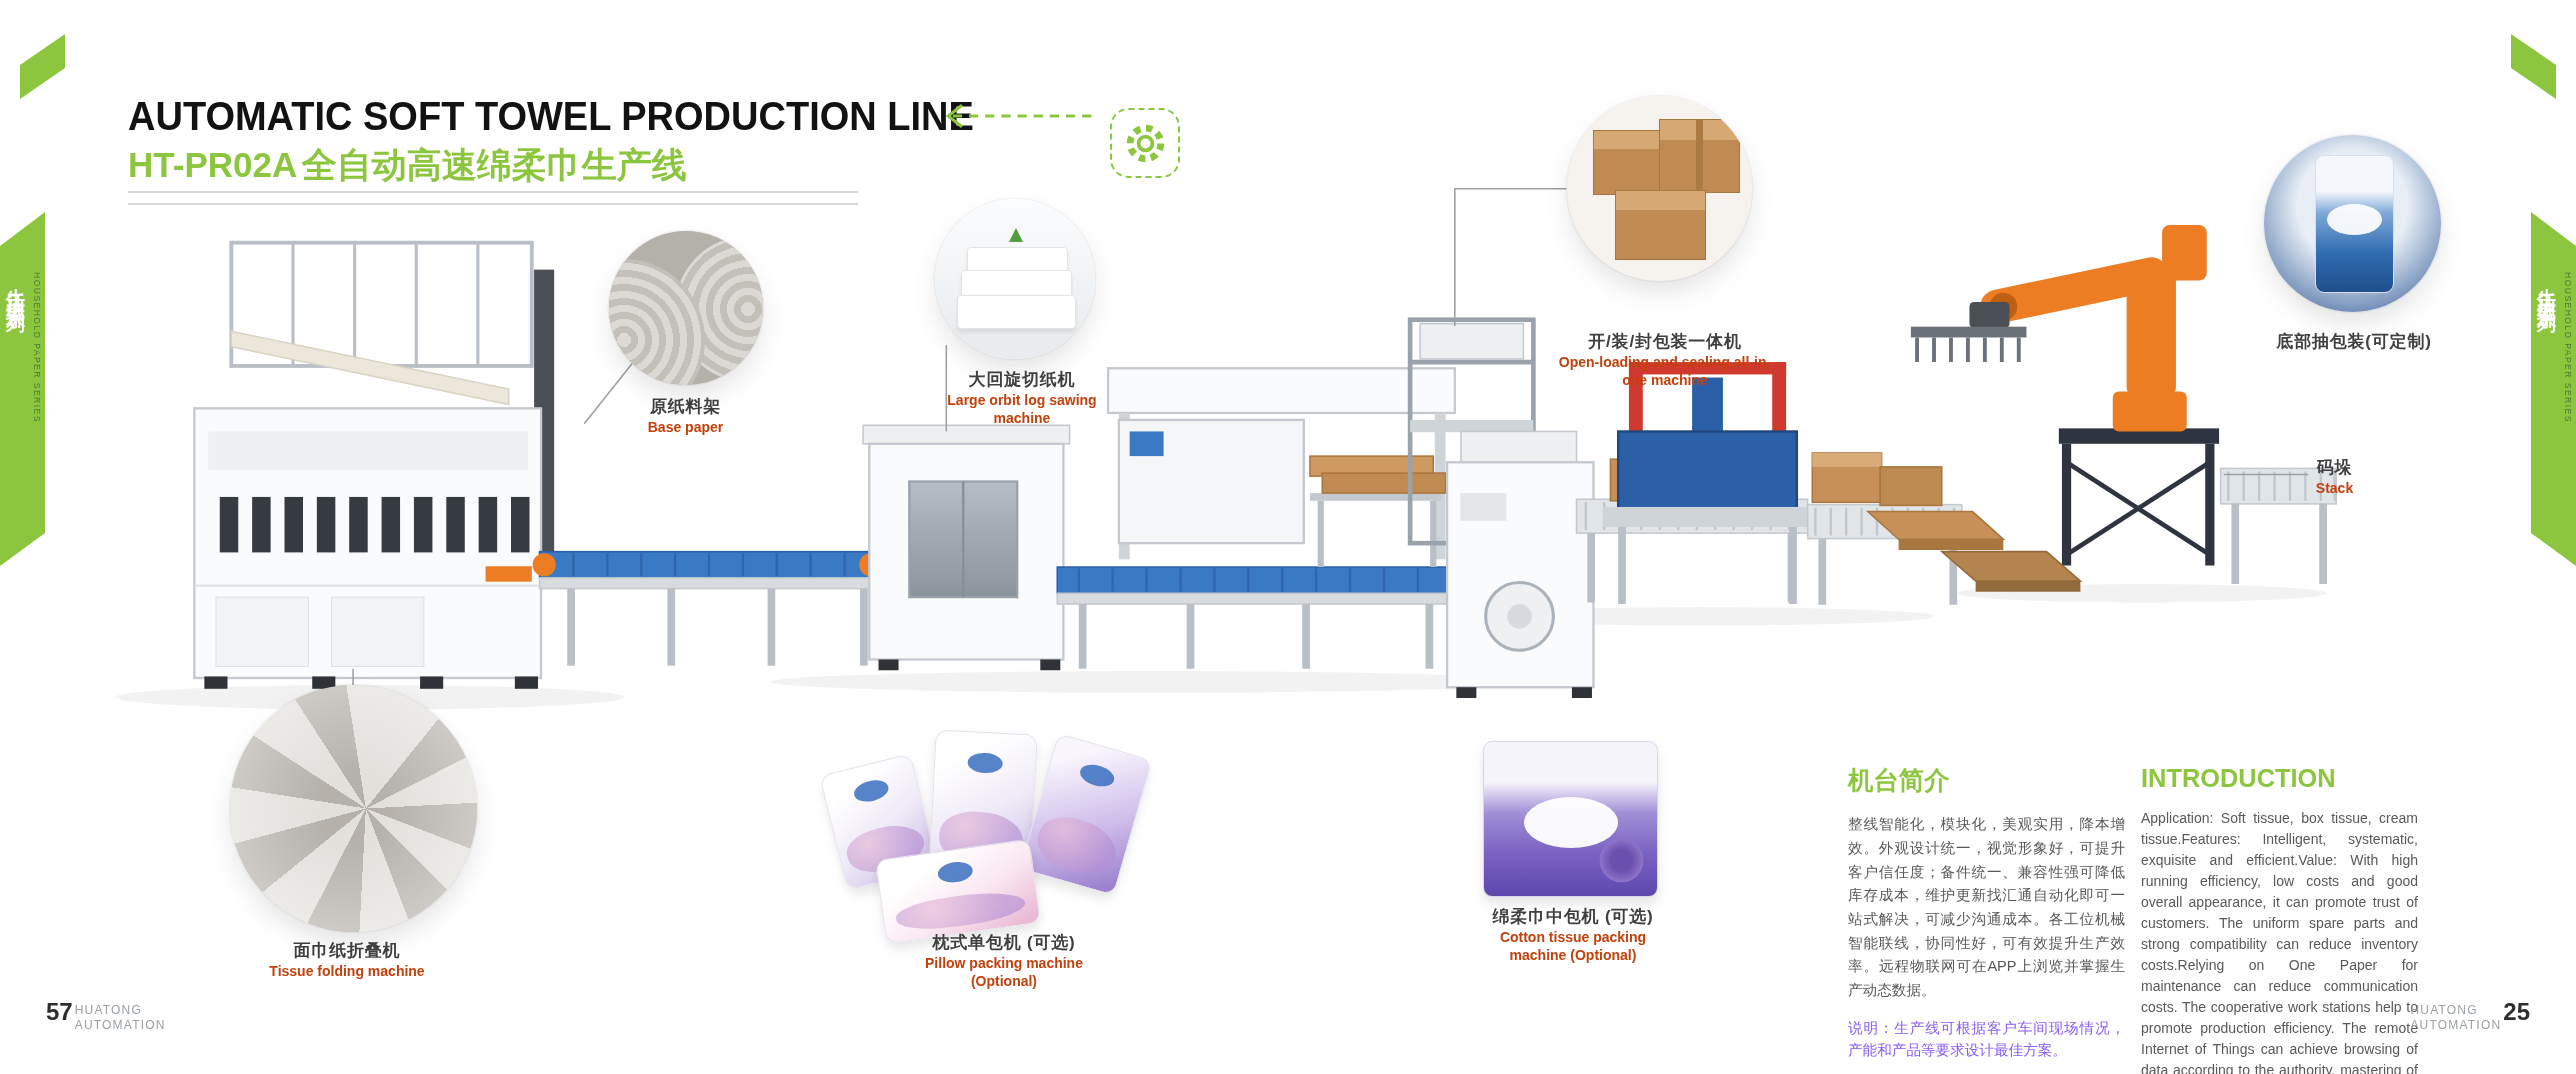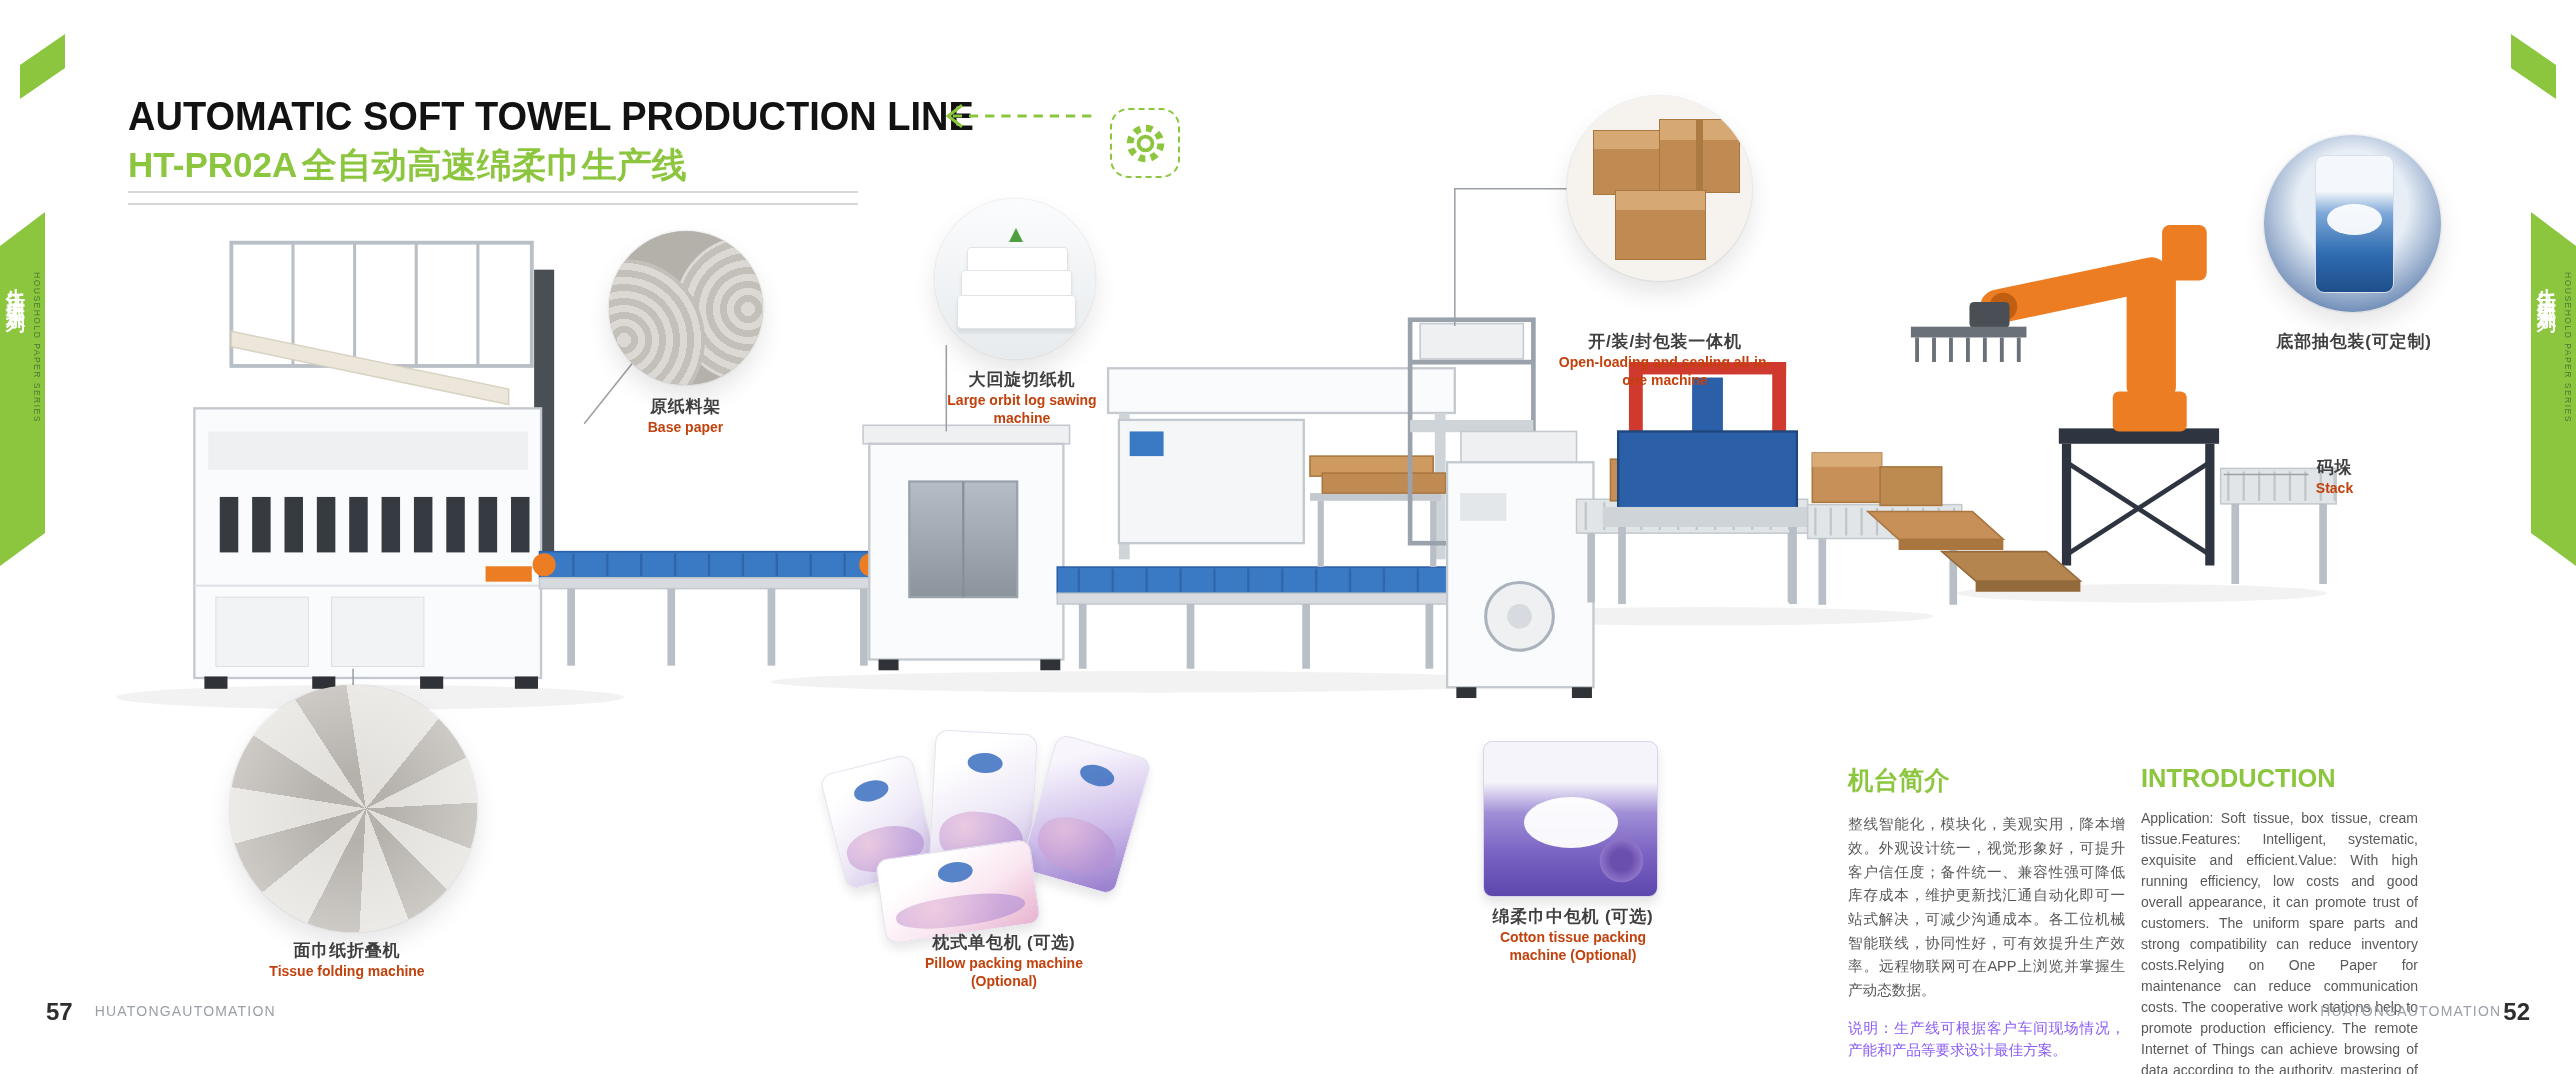--- a/index.html
+++ b/index.html
@@ -89,22 +89,22 @@
   .section h3{font-size:25.4px;color:#8cc63e;margin:0 0 15.4px;font-weight:bold;}
   .section .body{font-size:14.6px;line-height:1.62;color:#595959;text-align:justify;}
   .section .note{font-size:14.6px;line-height:1.55;color:#8b5cf6;margin-top:14px;text-align:justify;}
   .section.en .body,.section.en .note{font-size:14px;line-height:1.5;}
 
   
   .footer{position:absolute;top:1000px;display:flex;align-items:flex-start;gap:2px;}
   .footer-left{left:46px;}
   .footer-right{right:46px;}
   .pageno{font-size:24px;font-weight:bold;color:#2e2e2e;line-height:1;}
-  .brand{display:inline-flex;flex-direction:row;font-size:14px;color:#9aa0a6;
-    letter-spacing:1.2px;line-height:1.25;padding-top:3.1px;margin-left:20px;}
+  .brand{display:inline-flex;flex-direction:column;font-size:12px;color:#9aa0a6;
+    letter-spacing:1.2px;line-height:1.25;padding-top:3.1px;}
 
   .line-art{position:absolute;left:0;top:0;width:2576px;height:1074px;pointer-events:none;}
 </style>
 </head>
 <body>
 
 <div class="page">
 
   <svg class="line-art" viewBox="0 0 3343 1394">
     <defs>
@@ -431,17 +431,17 @@
     <span class="brand">
       <span>HUATONG</span>
       <span>AUTOMATION</span>
     </span>
   </div>
   <div class="footer footer-right">
     <span class="brand">
       <span>HUATONG</span>
       <span>AUTOMATION</span>
     </span>
-    <span class="pageno">52</span>
+    <span class="pageno">25</span>
   </div>
 
 </div>
 
 
 </body></html>

